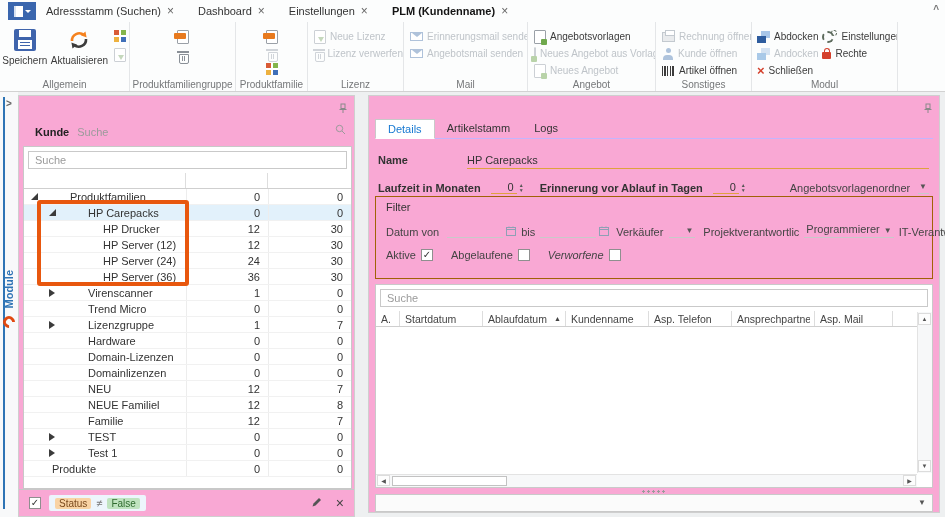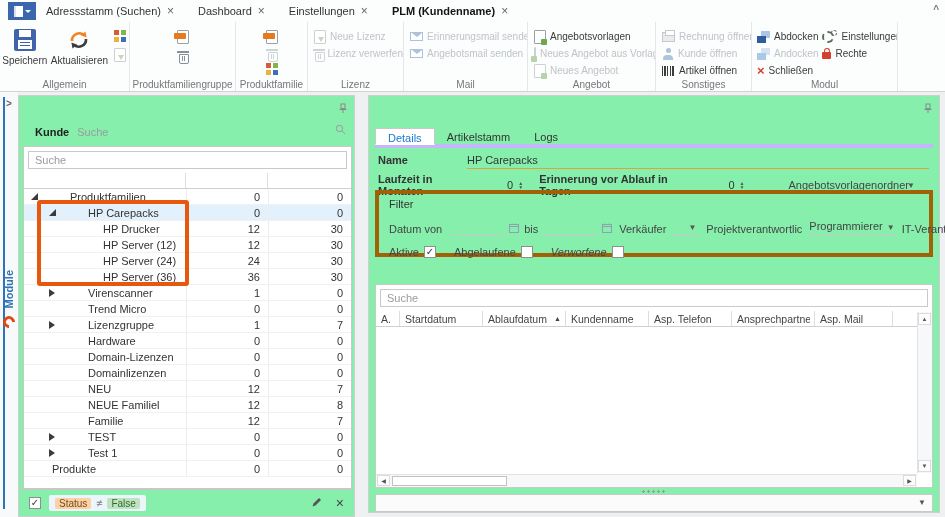--- a/index.html
+++ b/index.html
@@ -78,21 +78,21 @@
 
   
   .side-strip { position:absolute; left:0; top:92px; width:18px; bottom:0; background:#f8f9fa; }
   .side-accent { position:absolute; left:3px; top:5px; width:2px; height:412px; background:var(--accent_blue); }
   .side-chevron { position:absolute; left:6px; top:6px; color:#666; font-size:10px; font-weight:bold; }
   .module-tab { position:absolute; left:0; top:178px; width:18px; display:flex; flex-direction:column; align-items:center; gap:7px; }
   .module-label { writing-mode:vertical-rl; transform:rotate(180deg); color:var(--accent_blue); font-size:11px; font-weight:bold; }
   .module-logo { width:12px; height:12px; border:3px solid #E0490F; border-right-color:transparent; border-radius:50%; transform:rotate(45deg); }
 
   
-  .panel { position:absolute; background:#86efac; border:1px solid #cfcfcf; }
+  .panel { position:absolute; background:#f9a8d4; border:1px solid #cfcfcf; }
   .left-panel { left:18px; top:95px; width:337px; height:422px; }
   .right-panel { left:368px; top:95px; width:572px; height:418px; }
   .pin { position:absolute; right:6px; top:7px; }
 
   
   .kunde-row { position:absolute; left:16px; right:26px; top:28px; height:16px; display:flex; align-items:center; }
   .kunde-lbl { font-weight:bold; color:#222; margin-right:8px; }
   .kunde-input { flex:1; height:16px; }
   .lsearch-icon { position:absolute; right:8px; top:28px; }
   .ltable { position:absolute; left:4px; top:50px; width:329px; height:343px; border:1px solid #c8c8c8; background:#fff; overflow:hidden; }
@@ -123,35 +123,35 @@
   .chip-status { background:var(--status_chip_bg); color:#7a4a1e; }
   .chip-false { background:var(--false_chip_bg); color:#2f6b2f; }
   .chip-op { color:#777; }
   .lfilter-spacer { flex:1; }
   .lfilter-clear { color:#444; font-size:14px; line-height:14px; margin-left:14px; }
 
   
   .annotation-box { position:absolute; left:37px; top:200px; width:152px; height:86px; border:4px solid var(--annotation_orange); border-radius:3px; z-index:50; pointer-events:none; }
 
   
-  .dtabs { position:absolute; left:6px; right:6px; top:32px; height:20px; display:flex; border-bottom:4px solid #c4b5fd;text-align:right; }
+  .dtabs { position:absolute; left:6px; right:6px; top:23px; height:20px; display:flex; border-bottom:1px solid #c4b5fd;text-align:right; }
   .dtab { padding:3px 12px 0 12px; color:#333; }
   .dtab.active { background:#fff; border:1px solid #c9c9c9; border-bottom:1px solid #fff; color:var(--details_tab_blue); margin-bottom:-1px; }
   .name-row { position:absolute; left:9px; right:10px; top:55px; height:18px; display:flex; align-items:center; }
   .name-lbl { font-weight:bold; width:89px; }
   .name-val { flex:1; border-bottom:1px solid var(--underline_amber); height:17px; line-height:16px; }
-  .props-row { position:absolute; left:9px; right:22px; top:80px; height:18px; display:flex; align-items:center; }
+  .props-row { position:absolute; left:9px; right:10px; top:80px; height:18px; display:flex; align-items:flex-end; }
   .plbl { font-weight:bold; }
   .spin { display:inline-flex; align-items:center; margin:0 2px 0 10px; }
   .spin-val { width:26px; text-align:right; border-bottom:1px solid var(--underline_amber); padding-right:3px; }
   .spin-arrows { display:inline-flex; flex-direction:column; font-size:5px; line-height:4.5px; color:#555; margin-left:2px; }
   .vlabel { color:#444; margin-left:42px; }
   .vline { flex:1; border-bottom:1px solid #c9c9c9; height:15px; margin-left:8px; position:relative; }
   .dd { font-size:8px; color:#555; position:absolute; right:2px; bottom:2px; }
-  .filter-box { position:absolute; left:6px; right:6px; top:94px; height:67px; border:4px solid #a16207; }
+  .filter-box { position:absolute; left:6px; right:6px; top:100px; height:83px; border:1px solid #a16207; }
   .filter-title { padding:4px 0 0 10px; color:#333; }
   .fl-row1 { display:flex; align-items:flex-end; padding:0 10px; height:24px; margin-top:2px; white-space:nowrap; }
   .fl-lbl { color:#444; padding-bottom:1px; }
   .fl-field { border-bottom:1px solid #c9c9c9; height:14px; position:relative; }
   .f-date { flex:0 0 56px; margin:0 3px 1px 8px; }
   .f-vk { flex:0 0 26px; margin:0 0 1px 6px; }
   .f-prog { margin:0 0 1px 5px; padding:0 14px 0 2px; color:#444; height:15px; }
   .cal { margin-bottom:1px; }
   .fl-row2 { display:flex; align-items:center; padding:0 10px; height:24px; margin-top:4px; }
   .fl-cb-lbl { color:#444; }

